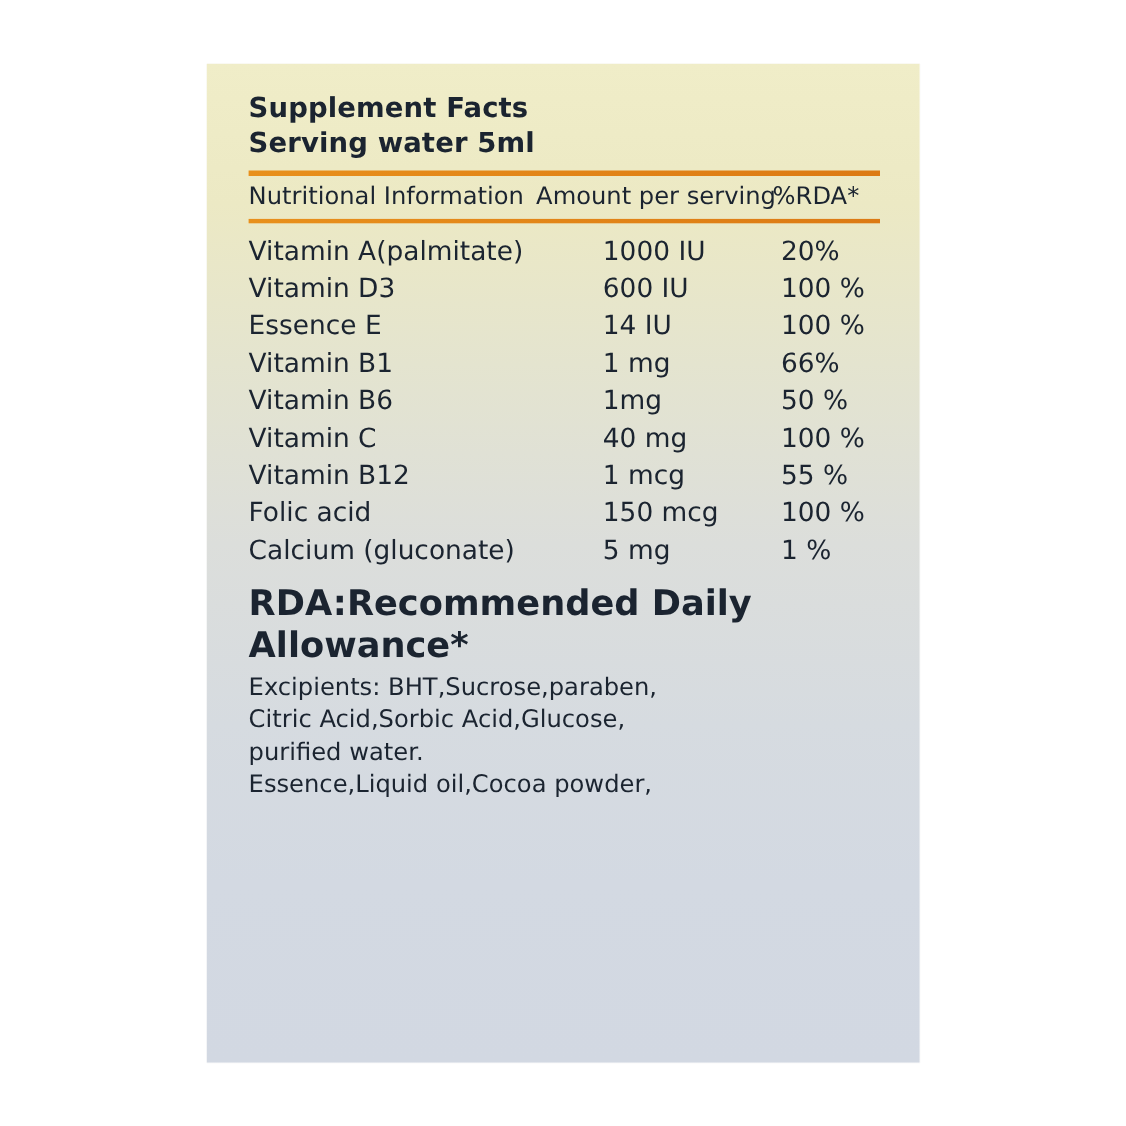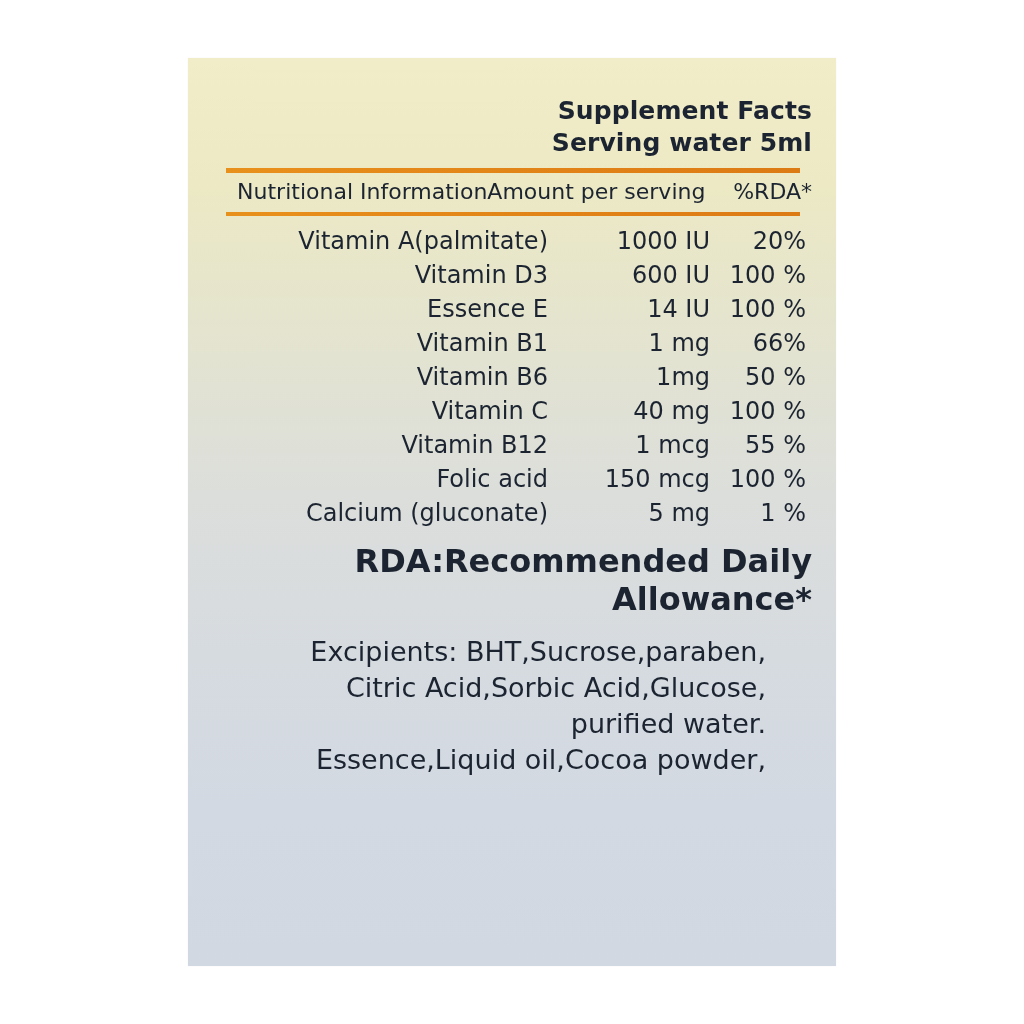--- a/index.html
+++ b/index.html
@@ -18,23 +18,22 @@
     width: 648px;
     height: 908px;
     background: linear-gradient(to bottom, #f0edc8 0%, #ece9c4 14%, #e4e4cf 30%, #dcdedb 48%, #d6dbe0 66%, #d3d9e2 82%, #d2d8e2 100%);
     box-shadow: 0 0 1px rgba(0,0,0,0.08);
     overflow: hidden;
   }
 
   .inner {
     position: absolute;
     left: 38px;
-    top: 37px;
+    top: 24px;
     right: 24px;
-    text-align: right;
   }
 
   .title-block {
     color: #1b2430;
     font-weight: bold;
     font-size: 25px;
     line-height: 1.28;
     letter-spacing: 0.1px;
   }
 
@@ -79,23 +78,23 @@
 
   .rda-note {
     color: #1b2430;
     font-weight: bold;
     font-size: 32px;
     margin-top: 12px;
   }
 
   .excipients {
     color: #1b2430;
-    font-size: 27px;
+    font-size: 22px;
     line-height: 1.33;
-    margin-top: 16px;
+    margin-top: 6px;
     width: 540px;
   }
   .excipients div { white-space: nowrap; }
 </style>
 </head>
 <body>
 
 <div id="label-panel">
   <div class="inner">
 

